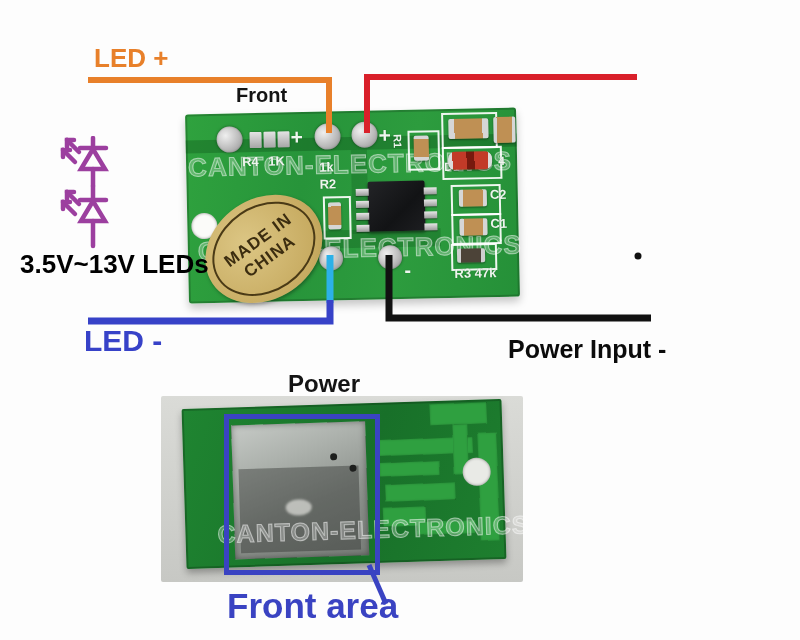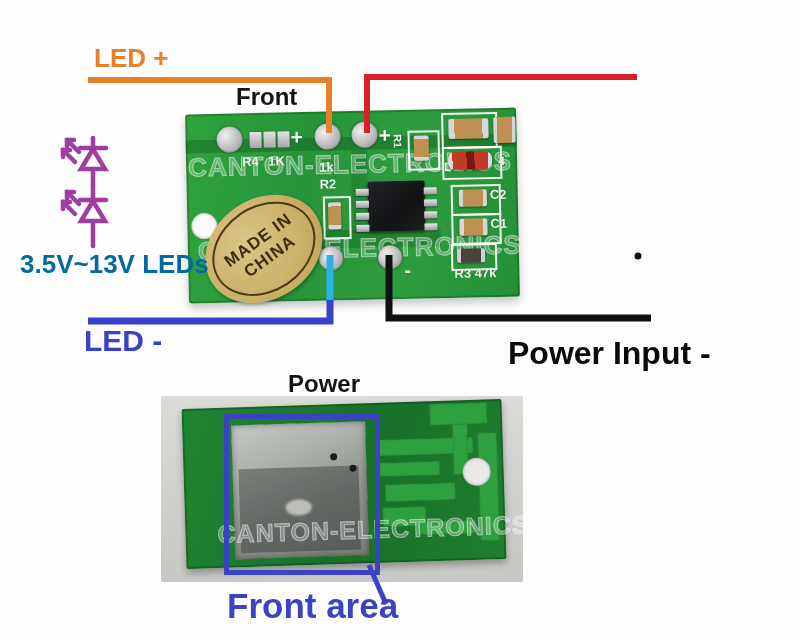--- a/index.html
+++ b/index.html
@@ -193,20 +193,20 @@
       <polygon points="38,65 26,85 50,85"></polygon>
       <line x1="38" y1="85" x2="38" y2="110"></line>
       <line x1="24" y1="68" x2="12" y2="56"></line>
       <polyline points="12,63 12,56 19,56"></polyline>
       <line x1="20" y1="78" x2="8" y2="66"></line>
       <polyline points="8,73 8,66 15,66"></polyline>
     </g>
   </svg>
 
   <div class="label" style="left:94px;top:45px;font-size:26px;color:#e8802a;text-align:right;">LED +</div>
-  <div class="label" style="left:236px;top:85px;font-size:24px;color:#141414;">Front</div>
-  <div class="label" style="left:20px;top:251px;font-size:26px;color:#0369a1;">3.5V~13V LEDs</div>
+  <div class="label" style="left:236px;top:85px;font-size:20px;color:#141414;">Front</div>
+  <div class="label" style="left:20px;top:251px;font-size:26px;color:#000000;">3.5V~13V LEDs</div>
   <div class="label" style="left:84px;top:326px;font-size:30px;color:#3742c8;">LED -</div>
-  <div class="label" style="left:508px;top:337px;font-size:32px;color:#0b0b0b;">Power Input -</div>
+  <div class="label" style="left:508px;top:337px;font-size:25px;color:#0b0b0b;">Power Input -</div>
   <div class="label" style="left:288px;top:372px;font-size:24px;color:#141414;">Power</div>
   <div class="label" style="left:227px;top:588px;font-size:35px;color:#3a43c2;">Front area</div>
 
 </div>
 
 </body></html>

